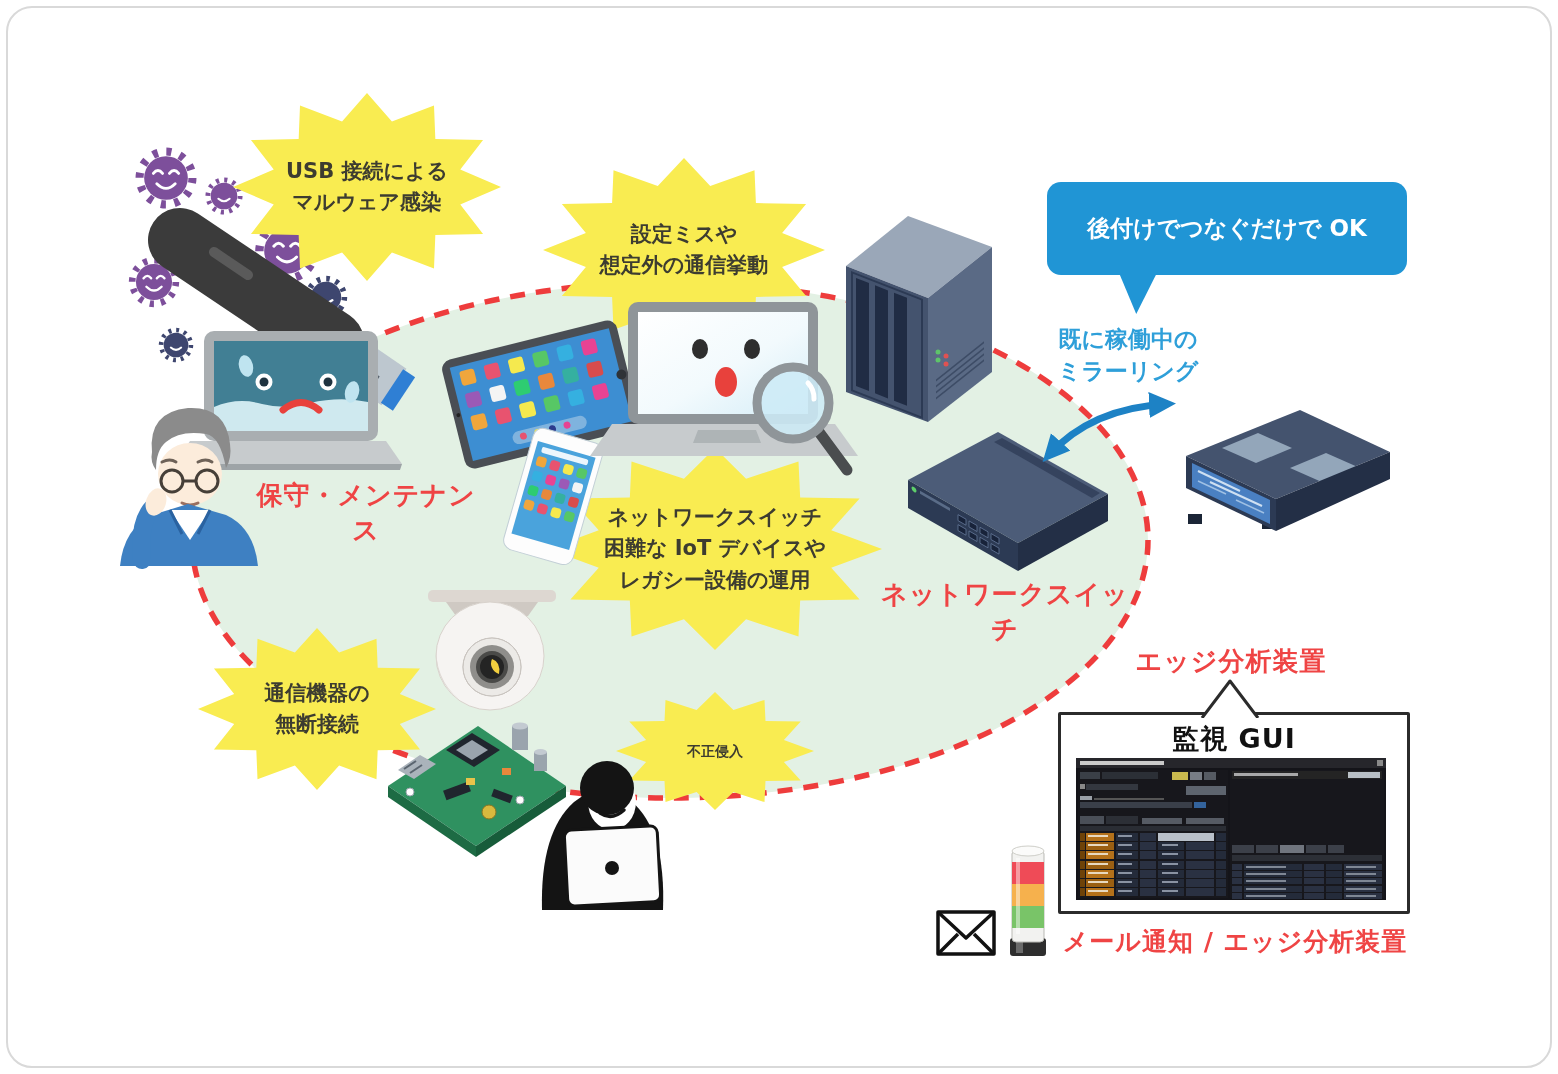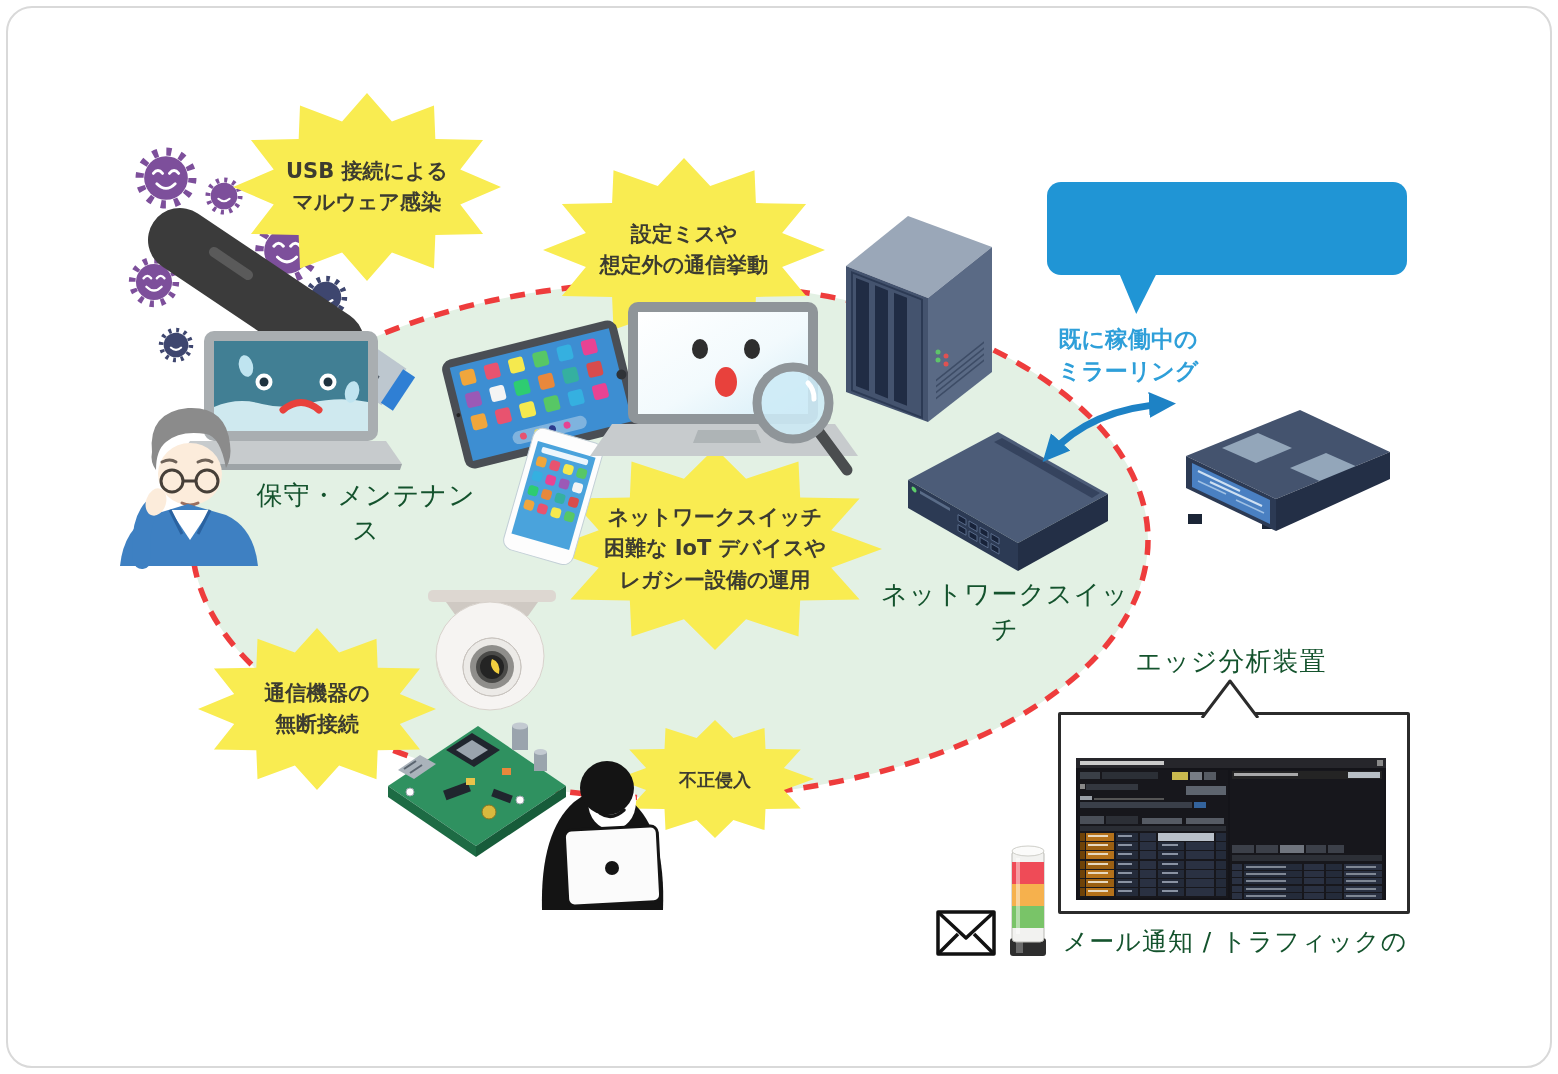--- a/index.html
+++ b/index.html
@@ -10,23 +10,23 @@
   
   .burst{position:absolute;background:#f9ec51;color:#3d3c30;font-weight:bold;text-align:center;
     display:flex;flex-direction:column;align-items:center;justify-content:center;line-height:1.5;
     clip-path:polygon(100% 50%,84.8% 59.3%,93.3% 75%,75.5% 75.5%,75% 93.3%,59.3% 84.8%,50% 100%,
       40.7% 84.8%,25% 93.3%,24.5% 75.5%,6.7% 75%,15.2% 59.3%,0% 50%,15.2% 40.7%,6.7% 25%,
       24.5% 24.5%,25% 6.7%,40.7% 15.2%,50% 0%,59.3% 15.2%,75% 6.7%,75.5% 24.5%,93.3% 25%,84.8% 40.7%);}
   .b-usb{left:233px;top:93px;width:268px;height:188px;font-size:21px}
   .b-mis{left:543px;top:158px;width:282px;height:184px;font-size:21px}
   .b-iot{left:548px;top:448px;width:334px;height:202px;font-size:21px}
   .b-rog{left:198px;top:628px;width:238px;height:162px;font-size:21px}
-  .b-int{left:616px;top:720px;width:198px;height:118px;font-size:18px}
+  .b-int{left:616px;top:692px;width:198px;height:118px;font-size:14px}
   
-  .lbl{position:absolute;font-weight:normal;color:#14532d;text-align:center;letter-spacing:1px;}
+  .lbl{position:absolute;font-weight:bold;color:#ef4444;text-align:center;letter-spacing:1px;}
   .l-maint{left:246px;top:478px;width:240px;font-size:26px}
   .l-switch{left:875px;top:577px;width:260px;font-size:26px}
   .l-edge{left:1111px;top:644px;width:240px;font-size:26px}
   .l-notif{left:1053px;top:925px;width:364px;font-size:25px}
   
   .bubble{position:absolute;left:1047px;top:182px;width:360px;height:93px;background:#2095d5;
     border-radius:14px;color:#fff;font-weight:bold;font-size:23px;display:flex;flex-direction:column;
     justify-content:center;text-align:center;line-height:1.55;}
   .bubble-tail{position:absolute;left:1116px;top:272px;width:44px;height:42px;background:#2095d5;
     clip-path:polygon(6% 0,94% 0,46% 100%);}
@@ -351,31 +351,33 @@
       <circle cx="607" cy="788" r="27" fill="#141414"></circle>
       <path d="M600,813 Q612,821 624,810" stroke="#141414" stroke-width="3.5" fill="none" stroke-linecap="round"></path>
       <rect x="566" y="828" width="93" height="76" rx="7" fill="#fbfbfb" stroke="#141414" stroke-width="3" transform="rotate(-3 612 866)"></rect>
       <circle cx="612" cy="868" r="7" fill="#141414"></circle>
     </g>
   </svg>
 
   <div class="lbl l-maint">保守・メンテナンス</div>
   <div class="lbl l-switch">ネットワークスイッチ</div>
   <div class="lbl l-edge">エッジ分析装置</div>
-  <div class="lbl l-notif">メール通知 / トラフィックの</div>
+  <div class="lbl l-notif">メール通知 / エッジ分析装置</div>
 
   <div class="bubble">
+    <span>後付けでつなぐだけで OK</span>
   </div>
   <div class="bubble-tail"></div>
   <div class="mirror">
     <span>既に稼働中の</span><br>
     <span>ミラーリング</span>
   </div>
 
   <div class="gui-box">
+    <div class="gui-title">監視 GUI</div>
     <div class="mock" id="mock">
       <div class="chart">
         <svg width="150" height="62">
           <rect x="3" y="4" width="2" height="46" fill="#3a3a3a"></rect>
           <polyline fill="none" stroke="#46b44a" stroke-width="1.5" points="6,48 10,44 12,48 18,30 20,48 26,46 30,16 33,48 38,42 44,46 48,12 52,46 56,40 60,48 66,22 69,48 76,44 82,46 88,32 92,48 98,44 104,10 108,46 112,38 116,48 122,14 126,44 132,46 138,26 142,48"></polyline>
           <polyline fill="none" stroke="#a855b8" stroke-width="1.2" points="6,49 14,46 22,49 30,47 38,49 46,46 54,49 62,47 70,49 78,46 86,49 94,47 102,49 110,46 118,49 126,47 134,49 142,47"></polyline>
           <line x1="6" y1="52.5" x2="144" y2="52.5" stroke="#d8c94e" stroke-width="2.5" stroke-dasharray="3 3"></line>
           <g fill="#9a9a9a">
               <rect x="20" y="55" width="10" height="2"></rect>
               <rect x="66" y="55" width="10" height="2"></rect>

